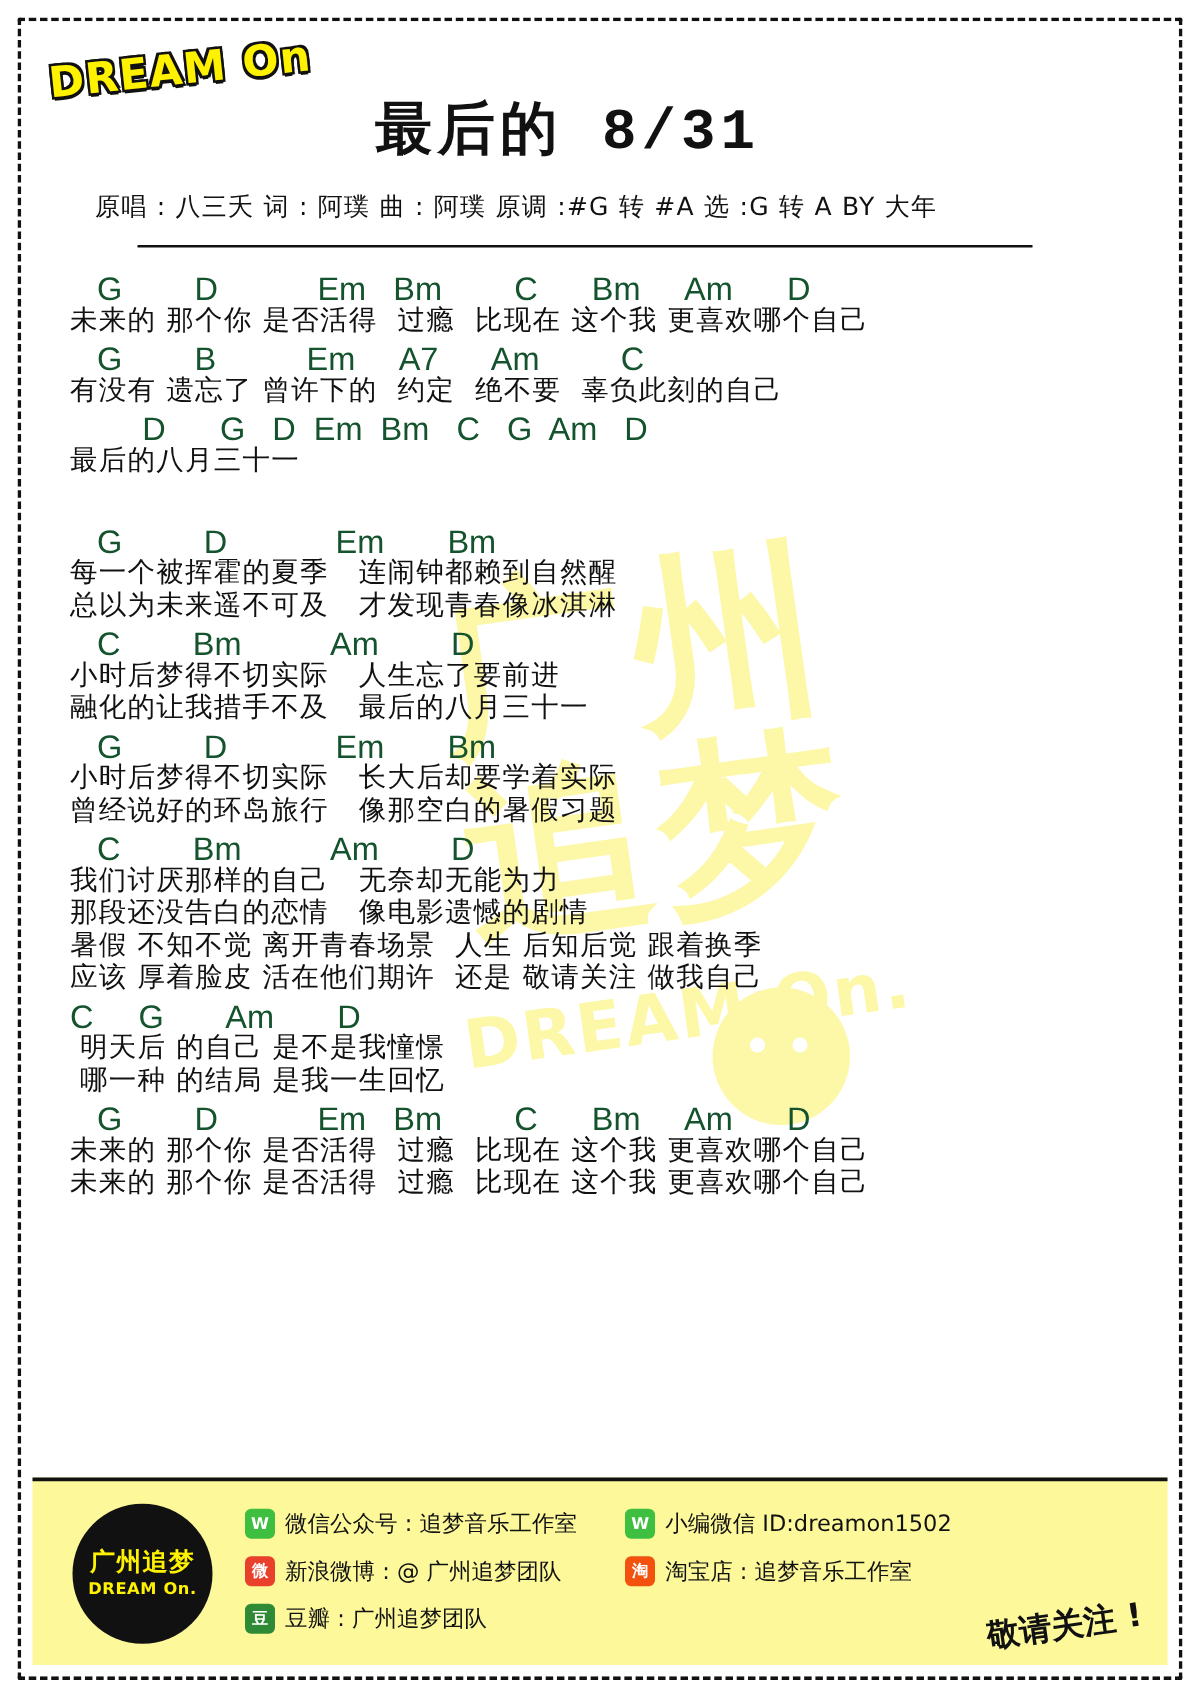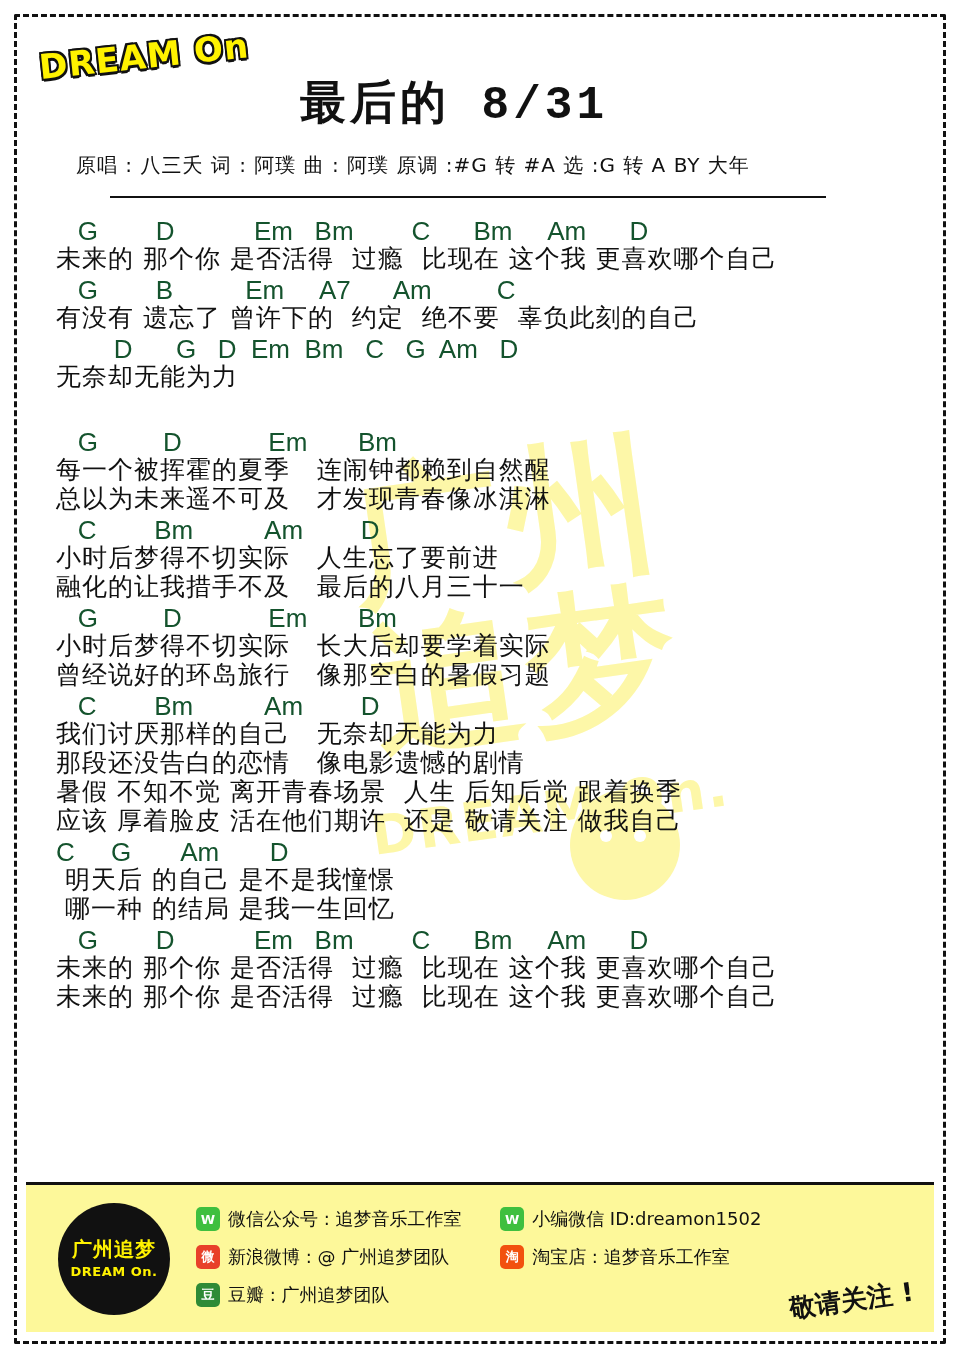--- a/index.html
+++ b/index.html
@@ -99,21 +99,21 @@
   .chords{
     font-family:Liberation Sans, sans-serif;
     font-size:26px;
     white-space:pre;
     letter-spacing:0px;
     margin:6px 0 2px 0;
     color:#14532d;
   }
   .lyric{
     white-space:pre;
-    font-size:25px;
+    font-size:22px;
     letter-spacing:1px;
     margin:0 0 4px 0;
     color:#111;
     font-family:"DejaVu Sans","Liberation Sans",sans-serif;
   }
   .gap{height:30px;}
 
   
   .footer{
     position:absolute;left:26px;right:26px;bottom:26px;height:150px;
@@ -180,21 +180,21 @@
     <div class="wm-sub">DREAM On.</div>
   </div>
 
   <div class="sheet" id="sheet">
       <div class="blk">
         <div class="chords">   G        D           Em   Bm        C      Bm     Am      D</div>
         <div class="lyric">未来的 那个你 是否活得  过瘾  比现在 这个我 更喜欢哪个自己</div>
         <div class="chords">   G        B          Em     A7      Am         C</div>
         <div class="lyric">有没有 遗忘了 曾许下的  约定  绝不要  辜负此刻的自己</div>
         <div class="chords">        D      G   D  Em  Bm   C   G  Am   D</div>
-        <div class="lyric">无奈却无能为力</div>
+        <div class="lyric">最后的八月三十一</div>
       </div>
       <div class="gap"></div>
       <div class="blk">
         <div class="chords">   G         D            Em       Bm</div>
         <div class="lyric">每一个被挥霍的夏季   连闹钟都赖到自然醒</div>
         <div class="lyric">总以为未来遥不可及   才发现青春像冰淇淋</div>
         <div class="chords">   C        Bm          Am        D</div>
         <div class="lyric">小时后梦得不切实际   人生忘了要前进</div>
         <div class="lyric">融化的让我措手不及   最后的八月三十一</div>
         <div class="chords">   G         D            Em       Bm</div>

